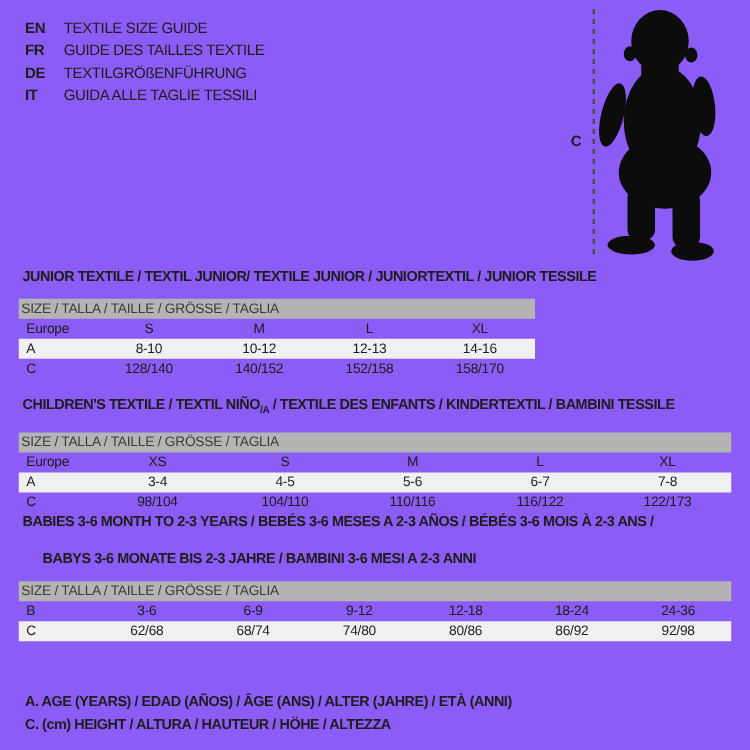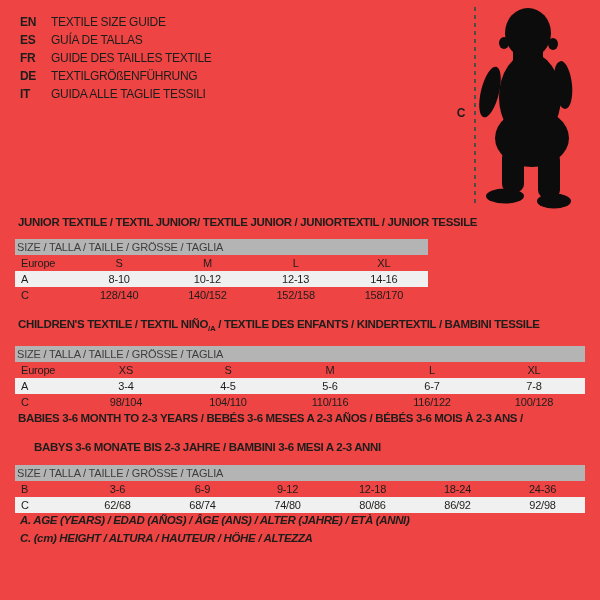--- a/index.html
+++ b/index.html
@@ -1,20 +1,20 @@
 <!DOCTYPE html>
 <html><head>
 <meta charset="utf-8">
 <style>
   * { margin: 0; padding: 0; box-sizing: border-box; }
   html, body { background: #ffffff; }
   body { font-family: "Liberation Sans", sans-serif; color: #1d1d1b; }
   #canvas {
     position: relative; width: 600px; height: 600px;
-    background: #ef4444; overflow: hidden;
+    background: #8b5cf6; overflow: hidden;
     font-family: "Liberation Sans", sans-serif;
   }
 
   
   #lang-block { position: absolute; left: 20px; top: 13px; }
   .lang-row { display: flex; height: 18px; align-items: center; }
   .lang-code { width: 31px; font-size: 12px; font-weight: 700; letter-spacing: -0.3px; }
   .lang-title { font-size: 12px; font-weight: 400; letter-spacing: -0.3px; }
 
   
@@ -38,36 +38,32 @@
   .trow { display: flex; height: 16px; align-items: center; }
   .trow.bar { background: #b4b4b4; }
   .trow.shaded { background: #f0f0f0; }
   .size-header {
     padding-left: 2px; font-size: 11px; color: #3d3d3d; letter-spacing: -0.2px;
   }
   .rlabel { width: 60px; padding-left: 6px; font-size: 11px; letter-spacing: -0.2px; }
   .cell { flex: 1; text-align: center; font-size: 11px; letter-spacing: -0.2px; }
 
   
-  #footnotes { position: absolute; left: 20px; top: 514px; font-style: italic; }
+  #footnotes { position: absolute; left: 20px; top: 556px; }
   .footnote { height: 18px; font-size: 11.5px; font-weight: 700; letter-spacing: -0.35px; white-space: nowrap; }
 </style>
 </head>
 <body>
 
 <div id="canvas">
 
   <div id="lang-block">
     <div class="lang-row">
       <span class="lang-code">EN</span>
       <span class="lang-title">TEXTILE SIZE GUIDE</span>
-    </div>
-    <div class="lang-row">
-      <span class="lang-code">ES</span>
-      <span class="lang-title">GUÍA DE TALLAS</span>
     </div>
     <div class="lang-row">
       <span class="lang-code">FR</span>
       <span class="lang-title">GUIDE DES TAILLES TEXTILE</span>
     </div>
     <div class="lang-row">
       <span class="lang-code">DE</span>
       <span class="lang-title">TEXTILGRÖßENFÜHRUNG</span>
     </div>
     <div class="lang-row">
@@ -145,21 +141,21 @@
       <span class="cell">5-6</span>
       <span class="cell">6-7</span>
       <span class="cell">7-8</span>
     </div>
     <div class="trow">
       <span class="rlabel">C</span>
       <span class="cell">98/104</span>
       <span class="cell">104/110</span>
       <span class="cell">110/116</span>
       <span class="cell">116/122</span>
-      <span class="cell">100/128</span>
+      <span class="cell">122/173</span>
     </div>
   </div>
 
   <div class="tbl-title" style="top:412px;">BABIES 3-6 MONTH TO 2-3 YEARS / BEBÉS 3-6 MESES A 2-3 AÑOS / BÉBÉS 3-6 MOIS À 2-3 ANS /</div>
   <div class="tbl-title" style="top:441px;margin-left:16px;">BABYS 3-6 MONATE BIS 2-3 JAHRE / BAMBINI 3-6 MESI A 2-3 ANNI</div>
   <div class="size-table" style="top:465px; width:570px;">
     <div class="trow bar">
       <span class="size-header">SIZE / TALLA / TAILLE / GRÖSSE / TAGLIA</span>
     </div>
     <div class="trow">

